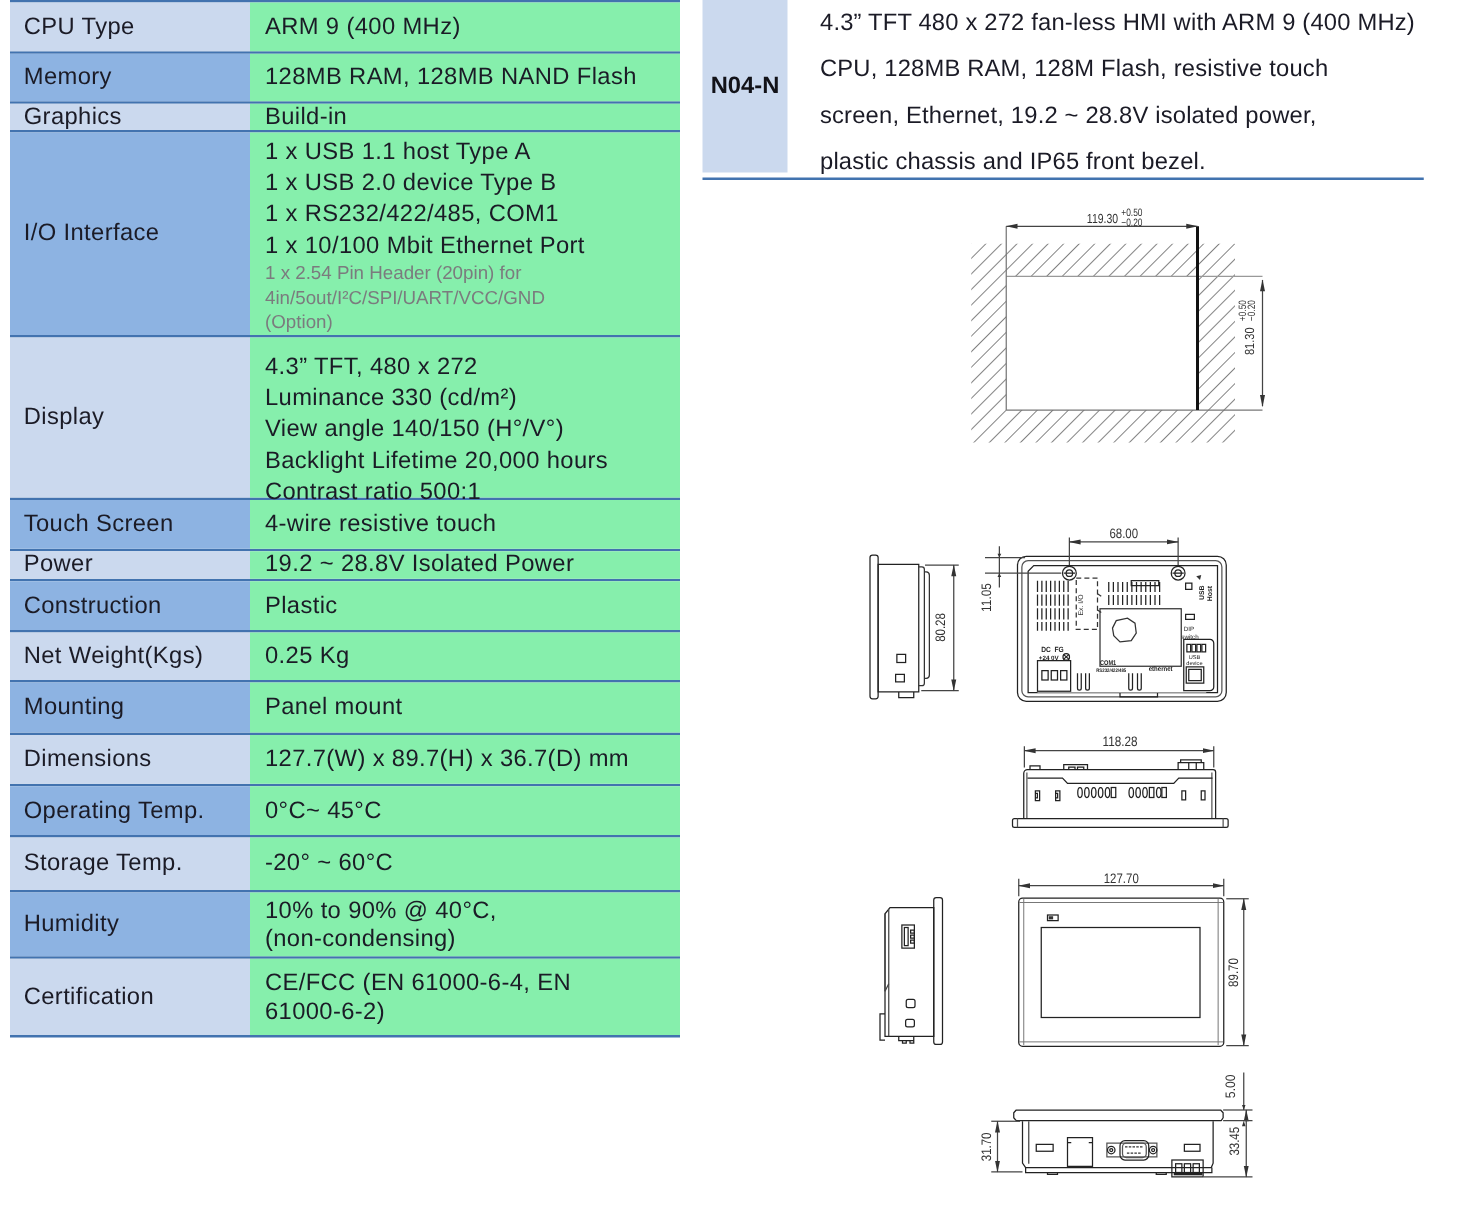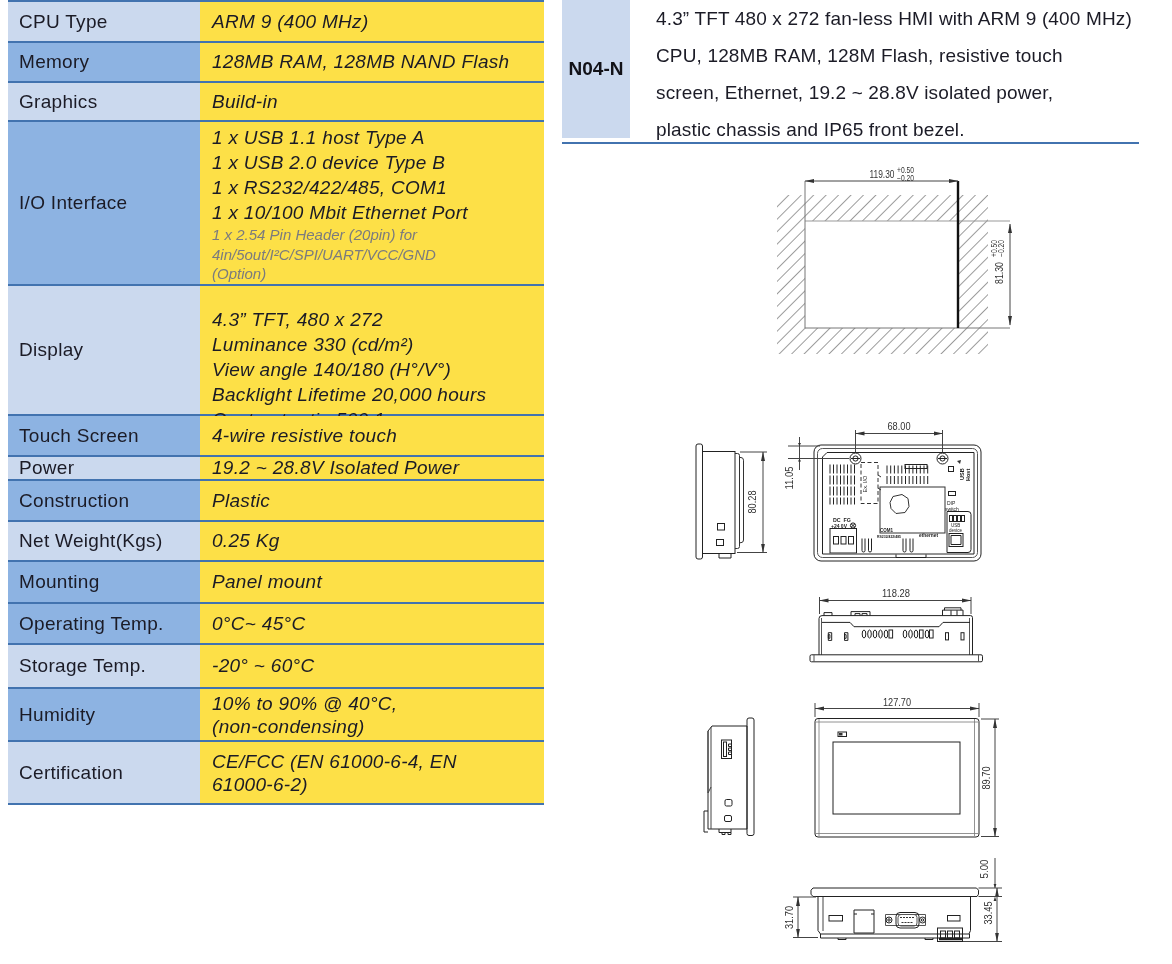--- a/index.html
+++ b/index.html
@@ -2,62 +2,62 @@
 <html><head>
 <meta charset="utf-8">
 <style>
   html,body{margin:0;padding:0;}
   body{width:1172px;height:964px;background:#ffffff;font-family:"Liberation Sans",sans-serif;position:relative;overflow:hidden;color:#1b1b26;}
   .abs{position:absolute;}
   #spec{position:absolute;left:8px;top:0;width:536px;border-top:2px solid #4273af;border-bottom:2px solid #4273af;}
   .row{display:flex;box-sizing:border-box;border-top:2px solid #4273af;}
   .row:first-child{border-top:none;justify-content:center;}
   .lab{width:192px;box-sizing:border-box;padding-left:11px;display:flex;align-items:center;font-size:19px;letter-spacing:0.3px;}
-  .val{width:344px;box-sizing:border-box;padding-left:12px;background:#fde047;display:flex;flex-direction:column;justify-content:center;font-size:19px;letter-spacing:0.3px;font-style:italic;}
+  .val{width:344px;box-sizing:border-box;padding-left:12px;background:#86efac;display:flex;flex-direction:column;justify-content:center;font-size:19px;letter-spacing:0.3px;}
   .lt{background:#cbd9ee;}
   .md{background:#8db3e2;text-align:right;}
   .sm{font-size:15px;color:#7b7b7e;letter-spacing:0;}
 </style>
 </head>
 <body>
 
 <div id="spec">
 
   <div class="row" style="height:39px">
       <div class="lab lt">CPU Type</div>
       <div class="val">ARM 9 (400 MHz)</div>
     </div>
 
   <div class="row" style="height:40px">
       <div class="lab md">Memory</div>
       <div class="val">128MB RAM, 128MB NAND Flash</div>
     </div>
 
-  <div class="row" style="height:39px">
+  <div class="row" style="height:23px">
       <div class="lab lt">Graphics</div>
       <div class="val">Build-in</div>
     </div>
 
   <div class="row" style="height:164px">
       <div class="lab md">I/O Interface</div>
     <div class="val" style="justify-content:flex-start;padding-top:3px;line-height:25px">
       <div>1 x USB 1.1 host Type A</div>
       <div>1 x USB 2.0 device Type B</div>
       <div>1 x RS232/422/485, COM1</div>
       <div>1 x 10/100 Mbit Ethernet Port</div>
       <div class="sm" style="line-height:19.5px">1 x 2.54 Pin Header (20pin) for<br>4in/5out/I²C/SPI/UART/VCC/GND<br>(Option)</div>
     </div>
     </div>
 
   <div class="row" style="height:130px">
       <div class="lab lt">Display</div>
-    <div class="val" style="justify-content:flex-start;padding-top:21px;line-height:25px">
+    <div class="val" style="justify-content:flex-start;padding-top:11px;line-height:25px">
       <div>4.3” TFT, 480 x 272</div>
       <div>Luminance 330 (cd/m²)</div>
-      <div>View angle 140/180 (H°/V°)</div>
+      <div>View angle 140/150 (H°/V°)</div>
       <div>Backlight Lifetime 20,000 hours</div>
       <div>Contrast ratio 500:1</div>
     </div>
     </div>
 
   <div class="row" style="height:41px">
       <div class="lab md">Touch Screen</div>
       <div class="val">4-wire resistive touch</div>
     </div>
 
@@ -74,20 +74,24 @@
   <div class="row" style="height:40px">
       <div class="lab lt">Net Weight(Kgs)</div>
       <div class="val">0.25 Kg</div>
     </div>
 
   <div class="row" style="height:42px">
       <div class="lab md">Mounting</div>
       <div class="val">Panel mount</div>
     </div>
 
+  <div class="row" style="height:41px">
+      <div class="lab lt">Dimensions</div>
+      <div class="val">127.7(W) x 89.7(H) x 36.7(D) mm</div>
+    </div>
 
   <div class="row" style="height:41px">
       <div class="lab md">Operating Temp.</div>
       <div class="val">0°C~ 45°C</div>
     </div>
 
   <div class="row" style="height:44px">
       <div class="lab lt">Storage Temp.</div>
       <div class="val">-20° ~ 60°C</div>
     </div>

